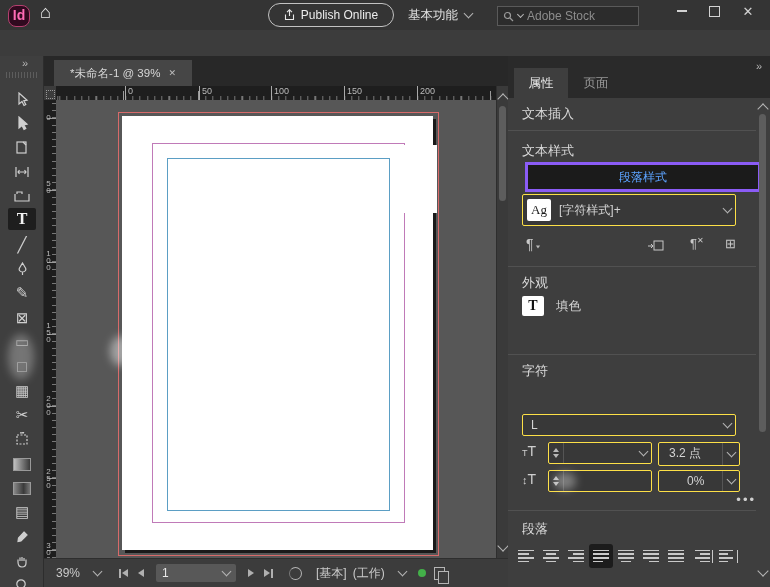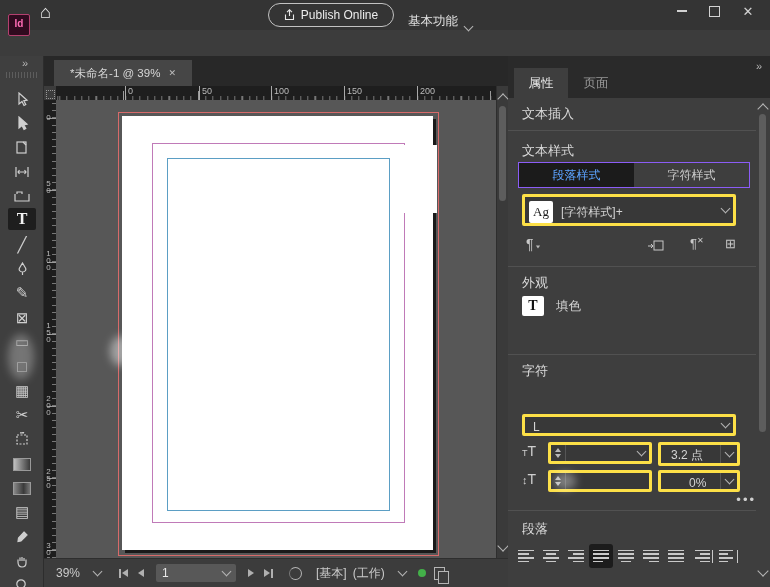--- a/index.html
+++ b/index.html
@@ -1,25 +1,25 @@
 <!DOCTYPE html>
 <html><head>
 <meta charset="utf-8">
 <style>
   html,body{margin:0;padding:0;background:#222;}
   #app{position:relative;width:770px;height:587px;background:#3c3c3c;overflow:hidden;
        font-family:"Liberation Sans",sans-serif;color:#d4d4d4;-webkit-font-smoothing:antialiased;}
   
   .titlebar{position:absolute;left:0;top:0;width:770px;height:30px;background:#343434;}
-  .idlogo{position:absolute;left:8px;top:14px;width:20px;height:20px;background:#300a1f;border:1px solid #b4406f;
-          color:#ff6bb5;font-weight:bold;font-size:10px;text-align:center;line-height:18px;border-radius:2px;}
+  .idlogo{position:absolute;left:8px;top:5px;width:20px;height:20px;background:#300a1f;border:1px solid #b4406f;
+          color:#ff6bb5;font-weight:bold;font-size:14px;text-align:center;line-height:18px;border-radius:8px;}
   .homeicon{position:absolute;left:40px;top:2px;font-size:18px;color:#e6e6e6;}
   .pubbtn{position:absolute;left:268px;top:3px;width:124px;height:22px;border:1px solid #c2c2c2;border-radius:12px;
           color:#ececec;font-size:12px;display:flex;align-items:center;justify-content:center;gap:6px;background:transparent;}
-  .wsdrop{position:absolute;left:408px;top:0;height:30px;display:flex;align-items:flex-end;gap:7px;color:#e2e2e2;font-size:12.5px;}
+  .wsdrop{position:absolute;left:408px;top:0;height:30px;display:flex;align-items:center;gap:7px;color:#e2e2e2;font-size:12.5px;}
   .chev{display:inline-block;width:6px;height:6px;border-right:1.4px solid #b5b5b5;border-bottom:1.4px solid #b5b5b5;
         transform:rotate(45deg);margin-top:-3px;}
   .chevup{transform:rotate(-135deg);margin-top:3px;}
   .stock{position:absolute;left:497px;top:6px;width:130px;height:18px;background:#2c2c2c;border:1px solid #5a5a5a;
          display:flex;align-items:center;gap:4px;padding:0 5px;font-size:12px;color:#8d8d8d;}
   .winbtn{position:absolute;top:0;width:28px;height:22px;display:flex;align-items:center;justify-content:center;color:#d2d2d2;}
   
   .menubar{position:absolute;left:0;top:30px;width:770px;height:26px;background:#343434;display:flex;align-items:center;padding-left:4px;box-sizing:border-box;}
   .menuitem{padding:0 12px;font-size:12.5px;color:#dedede;line-height:26px;}
   
@@ -72,24 +72,24 @@
   .pagesicon{position:relative;width:9px;height:11px;border:1px solid #b5b5b5;display:inline-block;}
   .pagesicon i{position:absolute;left:3px;top:3px;width:9px;height:11px;border:1px solid #b5b5b5;background:#3c3c3c;display:block;}
   
   .panel{position:absolute;left:508px;top:56px;width:262px;height:531px;background:#3e3e3e;}
   .phead{position:absolute;left:0;top:0;width:262px;height:42px;background:#2a2a2a;}
   .ptab{position:absolute;top:12px;height:30px;line-height:30px;text-align:center;font-size:12.5px;color:#999;}
   .ptab.active{background:#3e3e3e;color:#e6e6e6;}
   .pcontent{position:absolute;left:0;top:42px;width:262px;height:489px;overflow:hidden;}
   .seclabel{position:absolute;left:14px;font-size:13px;color:#dadada;}
   .divider{position:absolute;left:0;width:248px;height:1px;background:#515151;}
-  .styletabs{position:absolute;left:10px;top:64px;width:230px;height:24px;border:1px solid #8b5cf6;display:flex;}
+  .styletabs{position:absolute;left:17px;top:64px;width:230px;height:24px;border:3px solid #8b5cf6;display:flex;}
   .styletab{flex:1;text-align:center;line-height:24px;font-size:12px;color:#cfcfcf;}
   .styletab.active{background:#1b1b1b;color:#5ca3ff;}
-  .combo{position:absolute;border:3px solid #fde047;background:#383838;border-radius:2px;color:#d4d4d4;font-size:12px;box-sizing:border-box;}
+  .combo{position:absolute;border:1px solid #fde047;background:#383838;border-radius:2px;color:#d4d4d4;font-size:12px;box-sizing:border-box;}
   .combo .chevbox{position:absolute;right:0;top:0;bottom:0;width:16px;display:flex;align-items:center;justify-content:center;}
   .stepper{position:absolute;left:0;top:0;bottom:0;width:14px;border-right:1px solid #555;display:flex;flex-direction:column;
            align-items:center;justify-content:center;gap:2px;}
   .tup{width:0;height:0;border-left:3px solid transparent;border-right:3px solid transparent;border-bottom:4px solid #b8b8b8;}
   .tdn{width:0;height:0;border-left:3px solid transparent;border-right:3px solid transparent;border-top:4px solid #b8b8b8;}
   .agbox{position:absolute;left:4px;top:4px;width:24px;height:22px;background:#fff;border-radius:2px;color:#1a1a1a;
          font-family:"Liberation Serif",serif;font-size:13px;text-align:center;line-height:22px;}
   .tswatch{position:absolute;left:14px;width:22px;height:20px;background:#fff;border-radius:2px;color:#111;
            font-family:"Liberation Serif",serif;font-weight:bold;font-size:14px;text-align:center;line-height:20px;}
   .nswatch{position:absolute;left:14px;width:22px;height:20px;background:#fff;border-radius:2px;
@@ -112,20 +112,28 @@
     <div class="homeicon">⌂</div>
     <div class="pubbtn">
       <svg width="11" height="12" viewBox="0 0 11 12">
         <path d="M5.5 1 L5.5 7 M3 3.2 L5.5 0.8 L8 3.2 M1.5 5.5 L1.5 10.5 L9.5 10.5 L9.5 5.5" stroke="#e8e8e8" fill="none" stroke-width="1.1"></path>
       </svg>
       <span>Publish Online</span>
     </div>
     <div class="wsdrop">
       <span>基本功能</span>
       <span class="chev"></span>
+    </div>
+    <div class="stock">
+      <svg width="11" height="11" viewBox="0 0 11 11">
+        <circle cx="4.5" cy="4.5" r="3" stroke="#9a9a9a" fill="none" stroke-width="1.2"></circle>
+        <line x1="7" y1="7" x2="10" y2="10" stroke="#9a9a9a" stroke-width="1.2"></line>
+      </svg>
+      <span class="chev" style="width:4px;height:4px;"></span>
+      <span>Adobe Stock</span>
     </div>
     <div class="winbtn" style="left:668px;">
         <span style="width:10px;height:2px;background:#d2d2d2;display:inline-block;"></span>
       </div>
     <div class="winbtn" style="left:700px;">
         <span style="width:9px;height:9px;border:1px solid #d2d2d2;display:inline-block;"></span>
       </div>
     <div class="winbtn" style="left:734px;font-size:13px;">
         <span>✕</span>
       </div>
@@ -288,21 +296,20 @@
     </div>
 
     <div class="pcontent">
 
       <div class="seclabel" style="top:7px;">文本插入</div>
       <div class="divider" style="top:32px;"></div>
 
       <div class="seclabel" style="top:44px;">文本样式</div>
       <div class="styletabs">
         <div class="styletab active">段落样式</div>
-        <div class="styletab">字符样式</div>
       </div>
       <div class="combo" style="left:14px;top:96px;width:214px;height:32px;">
         <span class="agbox">Ag</span>
         <span style="position:absolute;left:36px;top:0;line-height:30px;">[字符样式]+</span>
         <span class="chevbox">
             <span class="chev"></span>
           </span>
       </div>
       <div style="position:absolute;left:18px;top:138px;font-size:14px;" class="iconbtn">
         <span>¶</span><span class="tdn" style="display:inline-block;margin-left:1px;transform:scale(.7);"></span>

